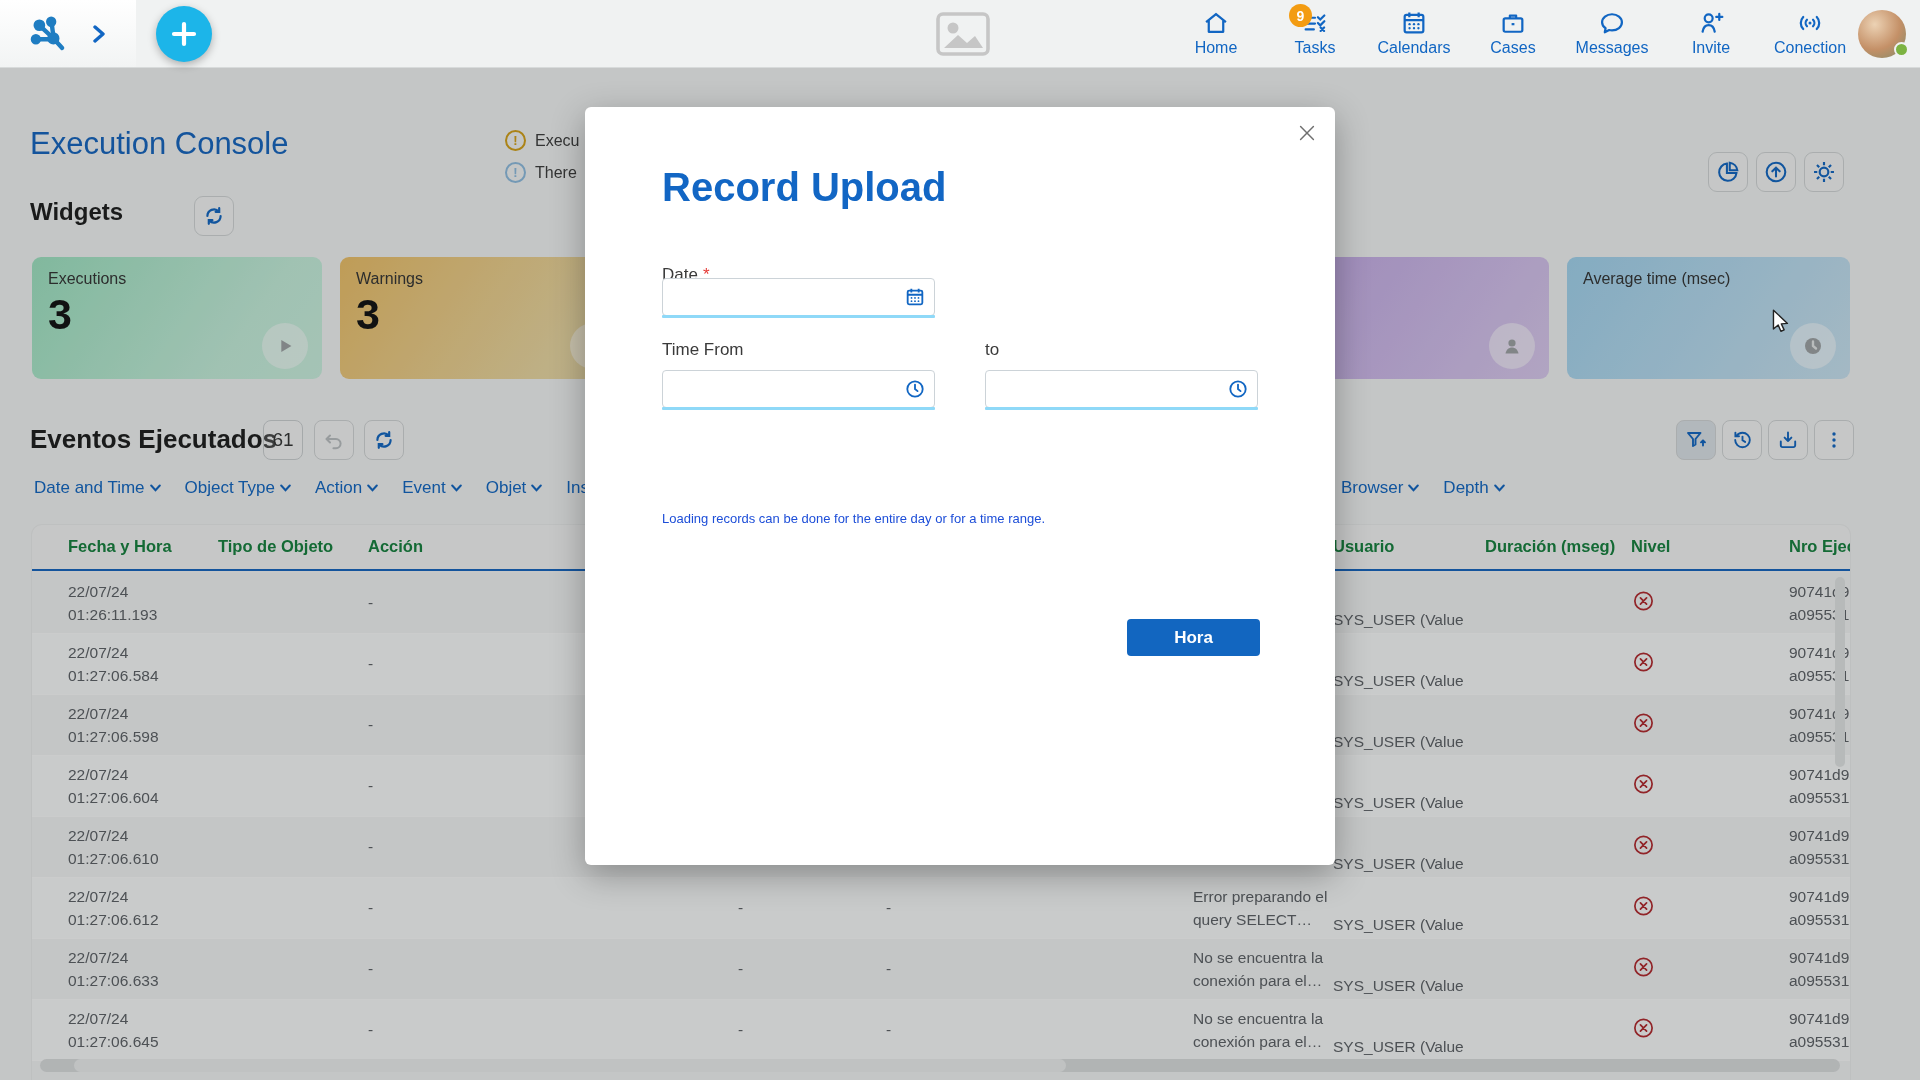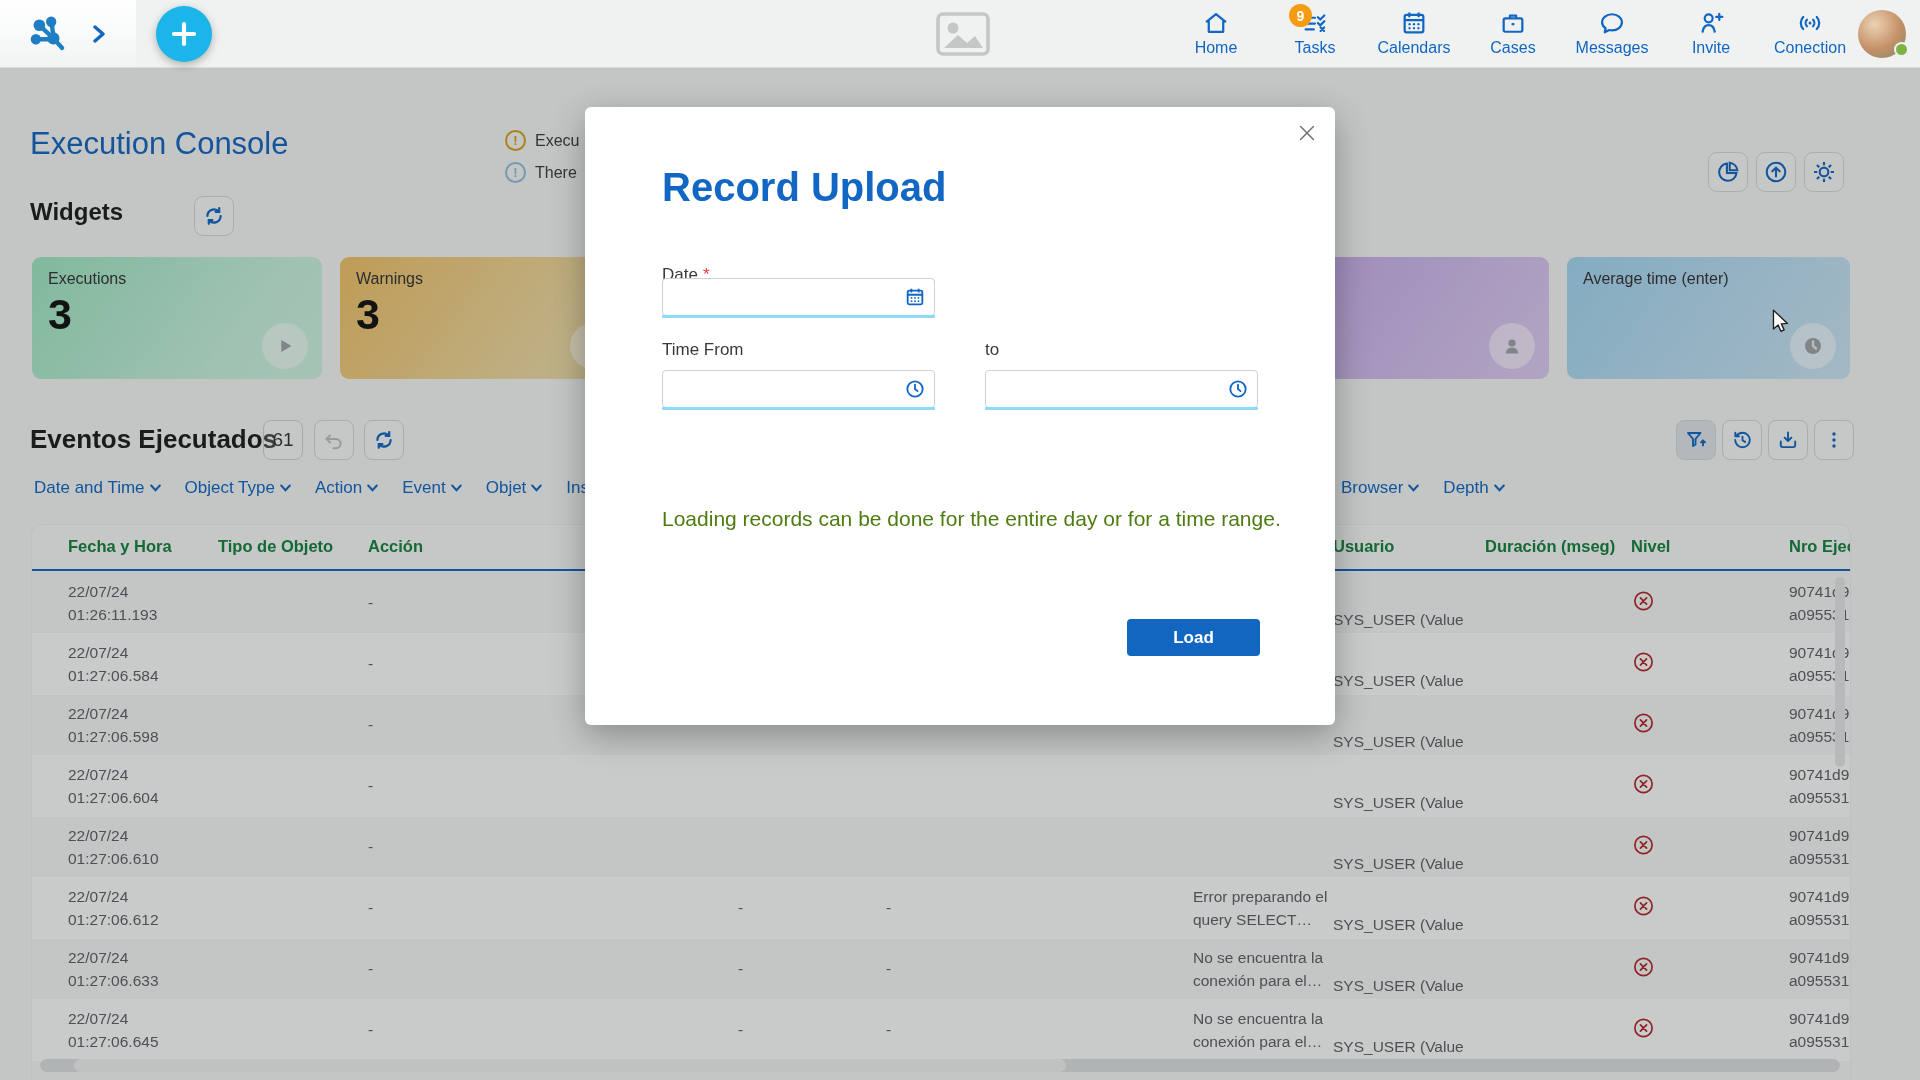--- a/index.html
+++ b/index.html
@@ -70,33 +70,33 @@
   .c-date { line-height:23px; }
   .c-desc { width:152px; line-height:23px;margin-left:12px; }
   .c-usuario { width:142px; line-height:23px;margin-top:28px; }
   .c-nro { width:84px; line-height:23px; white-space:nowrap; overflow:hidden; }
   .hscroll-track { position:absolute; left:8px; bottom:8px; width:1800px; height:13px; border-radius:7px; background:#dcdedf; z-index:5; }
   .hscroll-thumb { position:absolute; left:34px; top:0; width:992px; height:13px; border-radius:7px; background:#eff0f0; cursor:grab; }
   .vscroll-thumb { position:absolute; right:5px; top:52px; width:10px; height:190px; border-radius:5px; background:#e4e6e6; cursor:grab; z-index:5; }
 
   
   .overlay { position:absolute; left:0; top:68px; width:1920px; height:1012px; background:rgba(20,22,24,.21); z-index:40; }
-  .modal { position:absolute; left:585px; top:107px; width:750px; height:618px; background:#fff; border-radius:6px;
+  .modal { position:absolute; left:585px; top:107px; width:750px; height:758px; background:#fff; border-radius:6px;
     box-shadow:0 10px 34px rgba(0,0,0,.3); z-index:100; }
   .modal-close { position:absolute; right:14px; top:12px; width:28px; height:28px; border:none; background:none;
     cursor:pointer; display:flex; align-items:center; justify-content:center; }
   .modal-title { position:absolute; left:77px; top:58px; font-size:40px; font-weight:bold; color:#1266c4; }
   .m-label { position:absolute; font-size:17px; color:#3a3a3a; }
   .req { color:#e53935; margin-left:5px; }
   .m-field { position:absolute; width:273px; height:38px; border:1px solid #ccd3d8; border-radius:4px; background:#fff; }
   .m-field::after { content:""; position:absolute; left:-1px; right:-1px; bottom:-3px; height:3px; background:#8fd9f8; border-radius:1px; }
   .m-field input { position:absolute; left:8px; top:0; width:220px; height:36px; border:none; outline:none;
     font-size:16px; font-family:"Liberation Sans",sans-serif; background:transparent; }
   .m-field .f-ic { position:absolute; right:8px; top:7px; cursor:pointer; }
-  .m-help { position:absolute; left:77px; top:399px; font-size:21px; color:#4d7c0f; line-height:25px; }
+  .m-help { position:absolute; left:77px; top:399px; font-size:13px; color:#1d4ed8; line-height:25px; }
   .load-btn { position:absolute; left:542px; top:512px; width:133px; height:37px; background:#1266c0; color:#fff;
     border:none; border-radius:4px; font-size:17px; font-weight:bold; font-family:"Liberation Sans",sans-serif; cursor:pointer; }
   .cursor { position:absolute; left:1768px; top:308px; z-index:120; }
 </style>
 </head>
 <body>
 
 <div class="topbar">
   <div class="logo-area">
     <svg class="logo" width="42" height="42" viewBox="0 0 48 48">
@@ -258,21 +258,21 @@
   <div class="card-label"></div>
   <div class="card-value"></div>
   <div class="card-ic">
     <svg viewBox="0 0 24 24" width="24">
         <circle cx="12" cy="9" r="3.6" fill="#9fa3a5"></circle>
         <path d="M5.5 19.5c.8-4 3.4-6 6.5-6s5.7 2 6.5 6z" fill="#9fa3a5"></path>
       </svg>
   </div>
 </div>
 <div class="card card-avg">
-  <div class="card-label">Average time (enter)</div>
+  <div class="card-label">Average time (msec)</div>
   <div class="card-ic">
     <svg viewBox="0 0 24 24" width="24" fill="none" stroke="#9fa3a5" stroke-width="2.4" stroke-linecap="round">
         <circle cx="12" cy="12" r="8" fill="#9fa3a5" stroke="none"></circle>
         <path d="M12 7.5V12l3 2.5" stroke="#e6e8e8"></path>
       </svg>
   </div>
 </div>
 
 <div class="events-title">Eventos Ejecutados</div>
 <div class="count-badge">61</div>
@@ -628,18 +628,18 @@
           <circle cx="12" cy="12" r="8.4"></circle>
           <path d="M12 7.2V12l2.8 2.3"></path>
         </svg>
     </span>
   </div>
 
   <div class="m-help">
     <div>Loading records can be done for the entire day or for a time range.</div>
   </div>
 
-  <button class="load-btn">Load</button>
+  <button class="load-btn">Hora</button>
 </div>
 
 <svg class="cursor" width="26" height="28" viewBox="0 0 24 26">
   <path d="M5 2 L5 19.5 L9.4 15.8 L11.9 21.6 L14.9 20.3 L12.3 14.7 L18 14.3 Z" fill="#fff" stroke="#222" stroke-width="1.3" stroke-linejoin="round"></path>
 </svg>
 
 </body></html>

